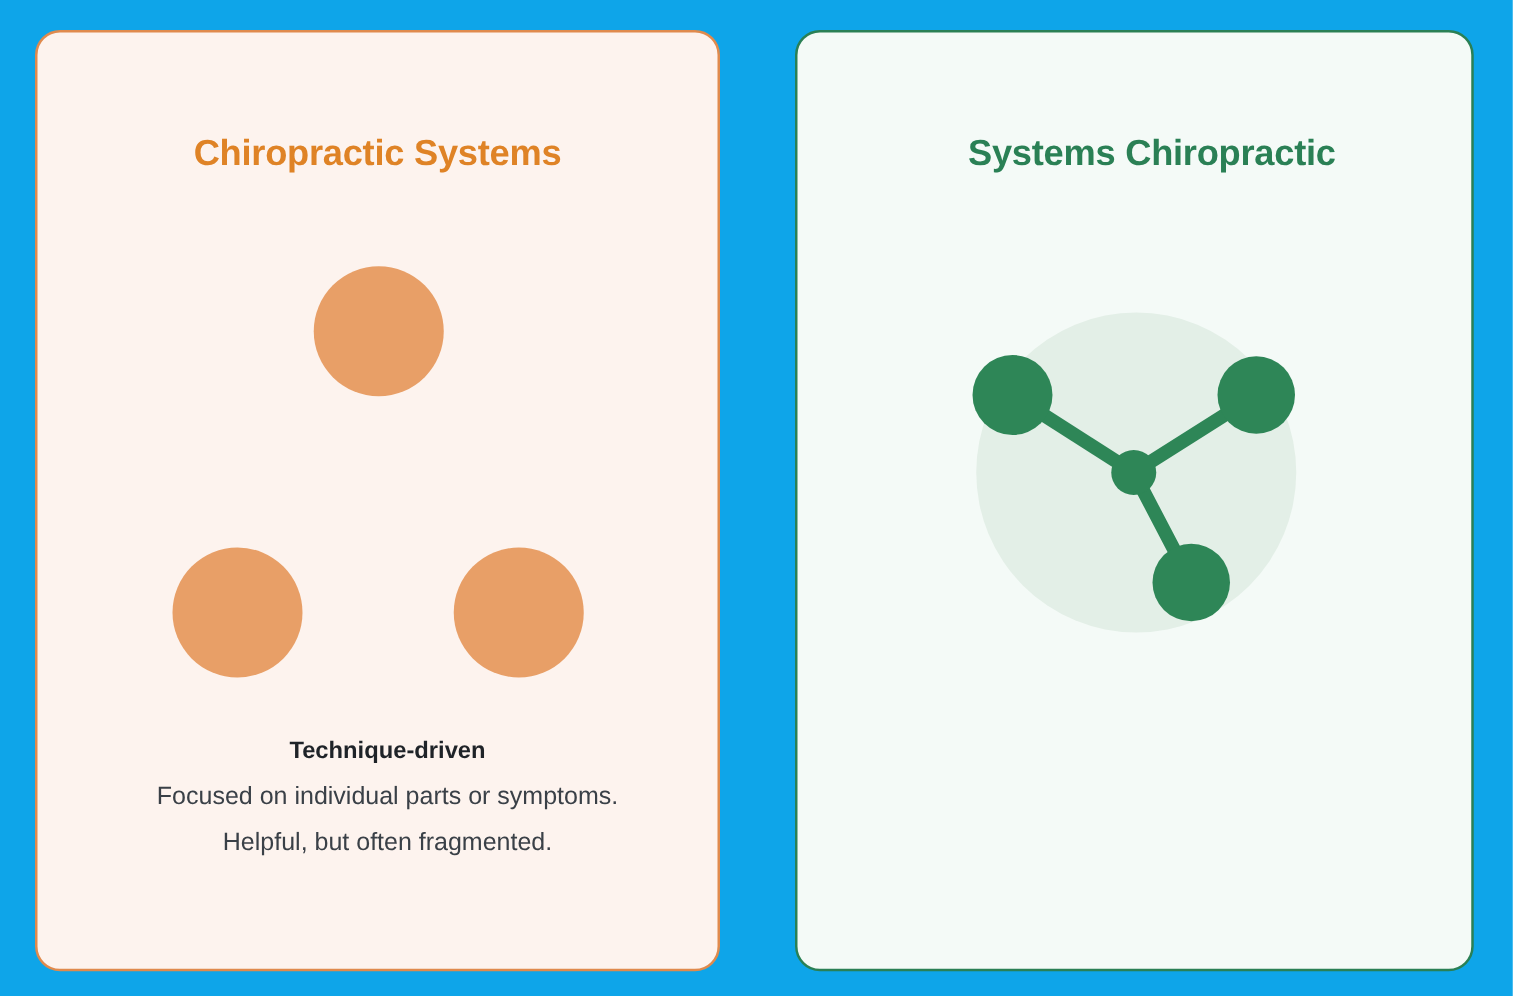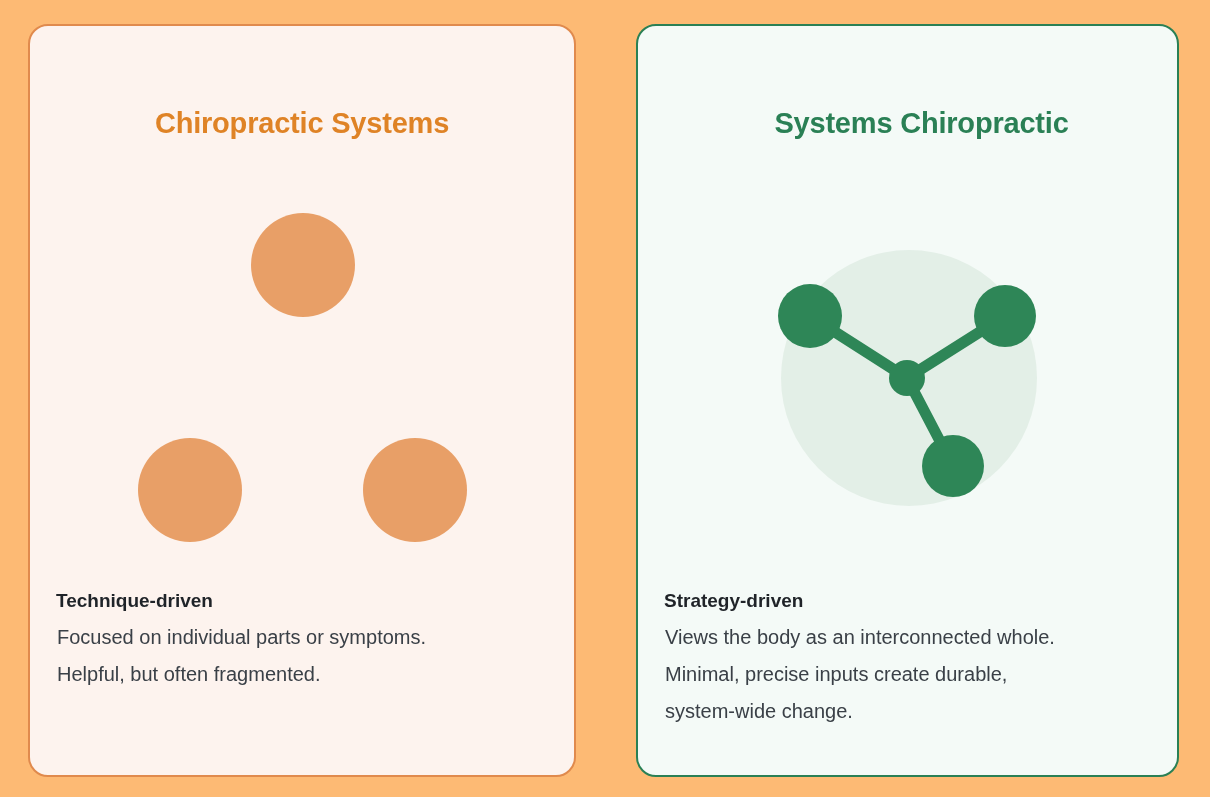--- a/index.html
+++ b/index.html
@@ -11,21 +11,21 @@
     height: 797px;
     background: #ffffff;
     font-family: "Liberation Sans", sans-serif;
     overflow: hidden;
   }
 
   .board {
     position: relative;
     width: 1210px;
     height: 797px;
-    background: #fdba74;
+    background: #0ea5e9;
   }
 
   .card {
     position: absolute;
     top: 24px;
     height: 753px;
     box-sizing: border-box;
     border-radius: 20px;
     border-style: solid;
     border-width: 2px;
@@ -85,23 +85,24 @@
     position: absolute;
     left: 0;
     top: 0;
     width: 100%;
     height: 360px;
     display: block;
   }
 
   .caption-block {
     position: absolute;
-    left: 0;
+    left: 16px;
     right: 0;
     top: 560px;
+    text-align: center;
     padding: 0 26px;
     box-sizing: border-box;
   }
 
   .caption-heading {
     font-size: 19px;
     font-weight: bold;
     color: #1f2328;
     line-height: 1.55;
     margin: 0 0 4px 0;
@@ -152,21 +153,15 @@
         </g>
         <g fill="#2e8657">
           <circle cx="172" cy="130" r="32"></circle>
           <circle cx="367" cy="130" r="31"></circle>
           <circle cx="315" cy="280" r="31"></circle>
           <circle cx="269" cy="192" r="18"></circle>
         </g>
       </svg>
     </div>
 
-    <div class="caption-block">
-      <p class="caption-heading">Strategy-driven</p>
-      <p class="caption-body">Views the body as an interconnected whole.
-Minimal, precise inputs create durable,
-system-wide change.</p>
-    </div>
   </section>
 
 </div>
 
 </body></html>

